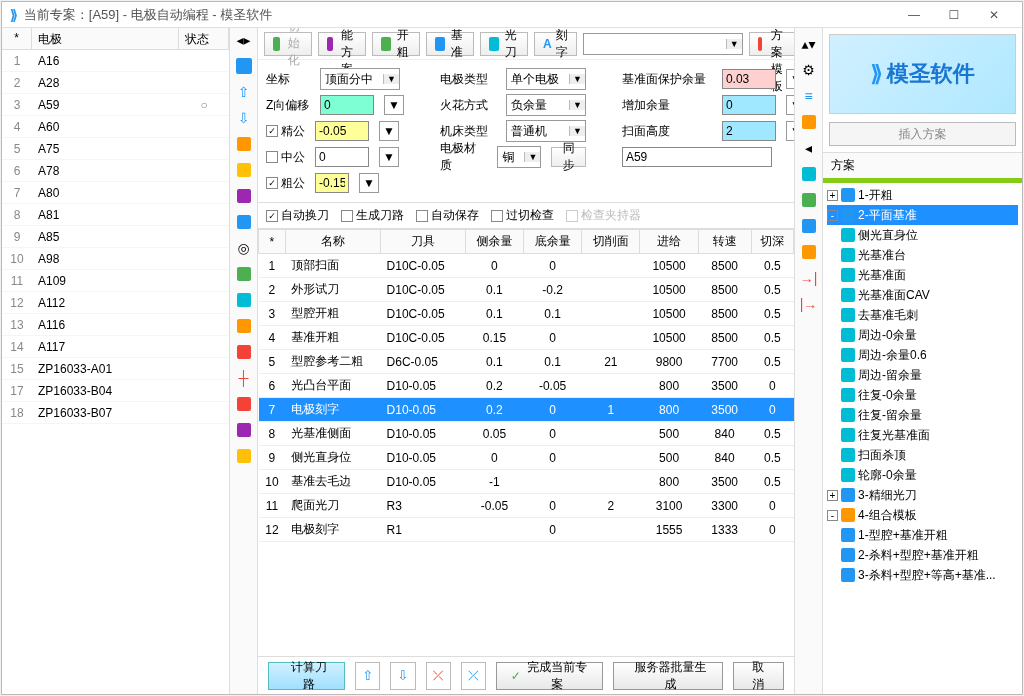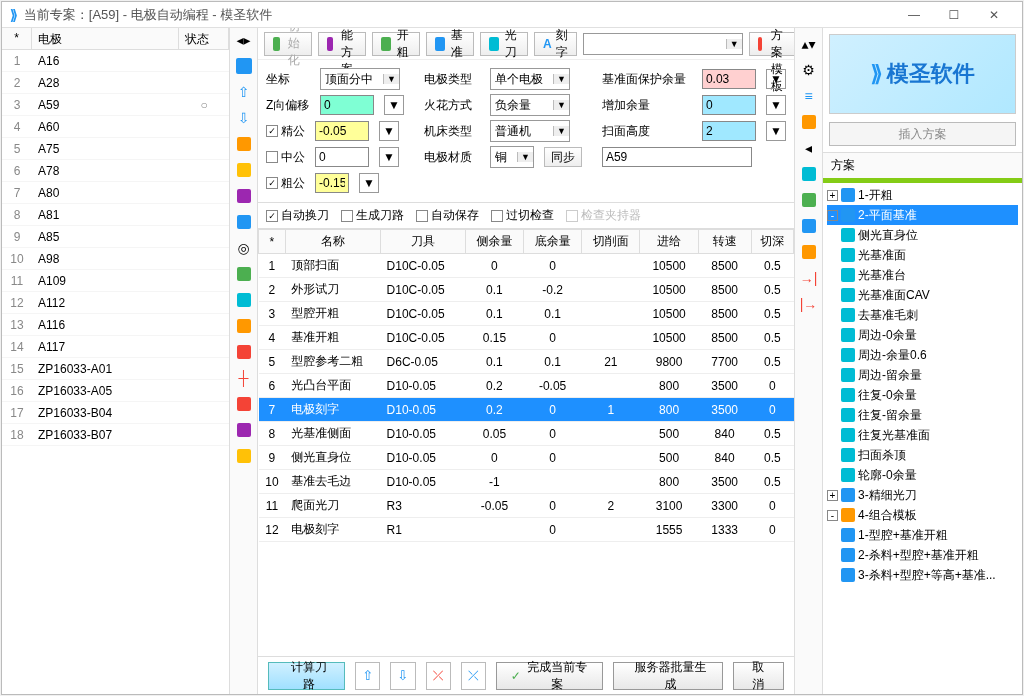--- a/index.html
+++ b/index.html
@@ -151,25 +151,20 @@
             <div class="c1">14</div>
             <div class="c2">A117</div>
             <div class="c3"></div>
           </div>
           <div class="lp-row">
             <div class="c1">15</div>
             <div class="c2">ZP16033-A01</div>
             <div class="c3"></div>
           </div>
           <div class="lp-row">
-            <div class="c1">16</div>
-            <div class="c2">ZP16033-A05</div>
-            <div class="c3"></div>
-          </div>
-          <div class="lp-row">
             <div class="c1">17</div>
             <div class="c2">ZP16033-B04</div>
             <div class="c3"></div>
           </div>
           <div class="lp-row">
             <div class="c1">18</div>
             <div class="c2">ZP16033-B07</div>
             <div class="c3"></div>
           </div>
         </div>
@@ -249,21 +244,21 @@
             <span class="txt"></span>
             <span class="ar">▼</span>
           </div>
         <button class="btn">
             <span class="ic ic-red"></span>
             <span>另存方案模板</span>
           </button>
       </div>
 
       <div class="params">
-        <div style="display:flex;gap:20px">
+        <div style="display:flex;gap:36px">
           <div>
             <div class="prow">
               <span class="lbl">坐标</span>
               <div class="combo m">
                   <span class="txt">顶面分中</span>
                   <span class="ar">▼</span>
                 </div>
             </div>
             <div class="prow">
               <span class="lbl">Z向偏移</span>
@@ -588,25 +583,25 @@
             <span class="exp">-</span>
             <span class="tic ic-blue"></span>
             <span>2-平面基准</span>
           </div>
           <div class="tn d1">
             <span class="tic ic-cyan"></span>
             <span>侧光直身位</span>
           </div>
           <div class="tn d1">
             <span class="tic ic-cyan"></span>
+            <span>光基准台</span>
+          </div>
+          <div class="tn d1">
+            <span class="tic ic-cyan"></span>
             <span>光基准面</span>
-          </div>
-          <div class="tn d1">
-            <span class="tic ic-cyan"></span>
-            <span>光基准台</span>
           </div>
           <div class="tn d1">
             <span class="tic ic-cyan"></span>
             <span>光基准面CAV</span>
           </div>
           <div class="tn d1">
             <span class="tic ic-cyan"></span>
             <span>去基准毛刺</span>
           </div>
           <div class="tn d1">

